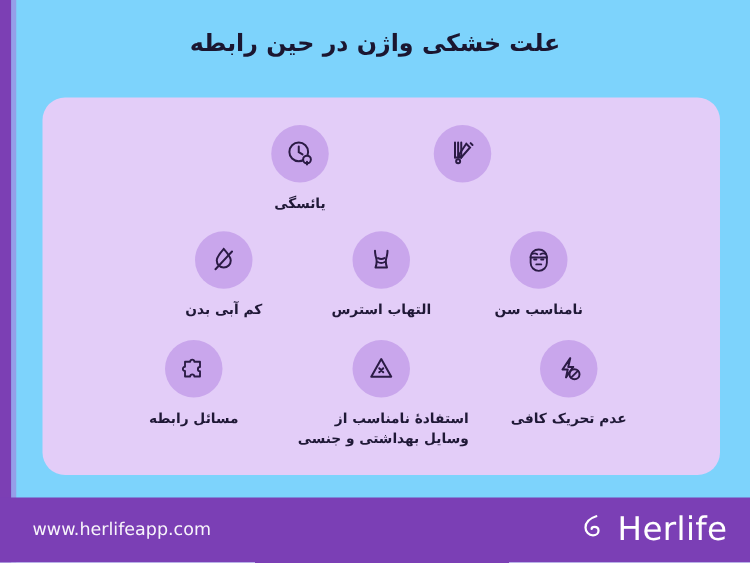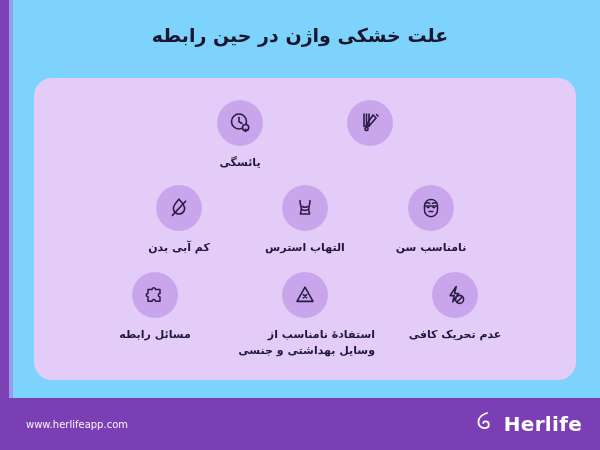--- a/index.html
+++ b/index.html
@@ -118,27 +118,27 @@
     box-sizing: border-box;
   }
   .brand {
     display: flex;
     align-items: center;
     gap: 8px;
     direction: ltr;
   }
   .brand-name {
     color: #ffffff;
-    font-size: 20px;
-    font-weight: bold;
+    font-size: 26px;
+    font-weight: normal;
     letter-spacing: .3px;
   }
   .site {
     color: #ffffff;
-    font-size: 10px;
+    font-size: 14px;
     direction: ltr;
     opacity: .95;
   }
 </style>
 </head>
 <body>
 
 <div class="stage">
 
   <div class="accent-bar"></div>

